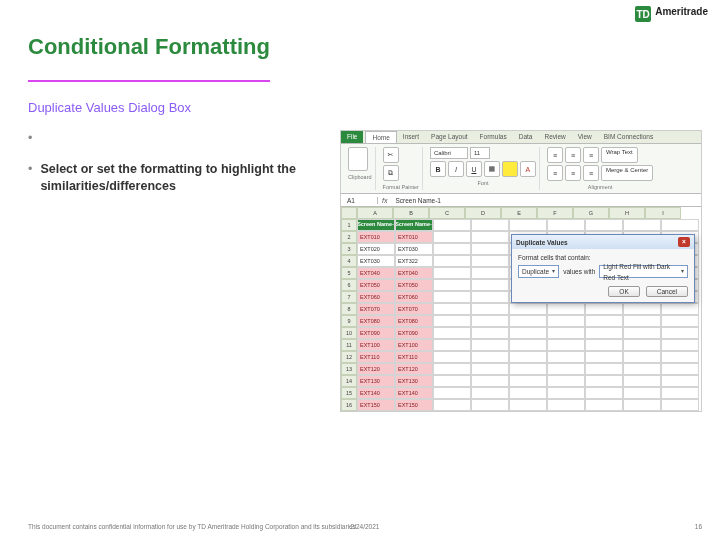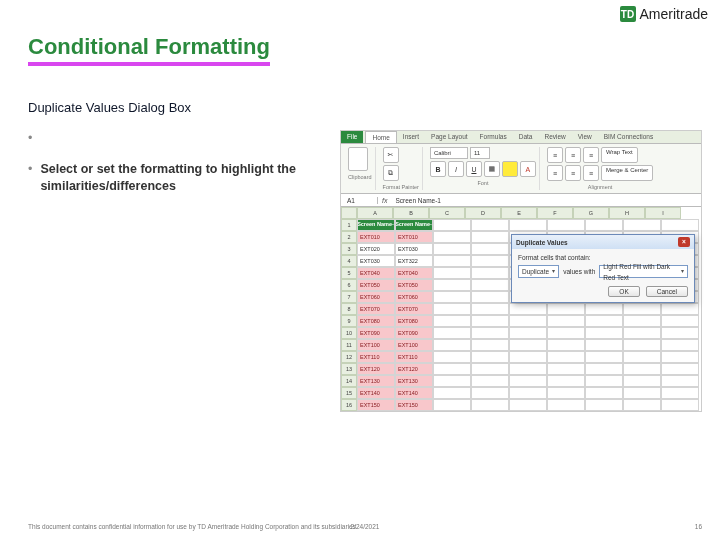--- a/index.html
+++ b/index.html
@@ -1,21 +1,21 @@
 <!DOCTYPE html>
 <html><head>
 <meta charset="utf-8">
 <style>
   html,body{margin:0;padding:0;width:720px;height:540px;background:#000;font-family:Arial,Helvetica,sans-serif;overflow:hidden}
   .slide{position:relative;width:720px;height:540px;background:#fff}
   .brand{position:absolute;top:6px;right:12px;display:flex;align-items:flex-start;gap:4px}
   .brand-logo{width:16px;height:16px;background:#2b8a3e;color:#fff;display:flex;align-items:center;justify-content:center;font-size:10px;font-weight:bold;border-radius:2px}
-  .brand-name{font-size:14px;font-weight:normal;color:#222}
-  .title{position:absolute;top:34px;left:28px;font-size:22px;font-weight:bold;color:#2b8a3e;border-bottom:4px solid #d946ef;padding-bottom:2px}
-  .subtitle{position:absolute;top:100px;left:28px;font-size:13px;color:#0f172a}
+  .brand-name{font-size:10px;font-weight:bold;color:#222}
+  .title{position:absolute;top:34px;left:28px;font-size:22px;font-weight:bold;color:#2b8a3e;border-bottom:2px solid #d946ef;padding-bottom:20px}
+  .subtitle{position:absolute;top:100px;left:28px;font-size:13px;color:#8b5cf6}
   .bullets{position:absolute;top:130px;left:28px;width:300px;font-size:12.5px;color:#333;line-height:1.35}
   .bullets .row{display:flex;gap:8px;margin-bottom:14px}
   .bullets .dot{color:#888}
   .bullets strong{font-weight:bold}
   .bullets .u{text-decoration:underline}
   .screenshot{position:absolute;top:130px;right:18px;width:360px;border:1px solid #ccc;font-size:7px;color:#333;background:#fff}
   .ribbon-tabs{display:flex;background:#e8efe1;border-bottom:1px solid #bbb}
   .ribbon-tab{padding:2px 6px;font-size:6.5px;color:#555}
   .ribbon-tab.file{background:#2b8a3e;color:#fff;margin-right:2px}
   .ribbon-tab.active{background:#fff;border:1px solid #bbb;border-bottom:none}

